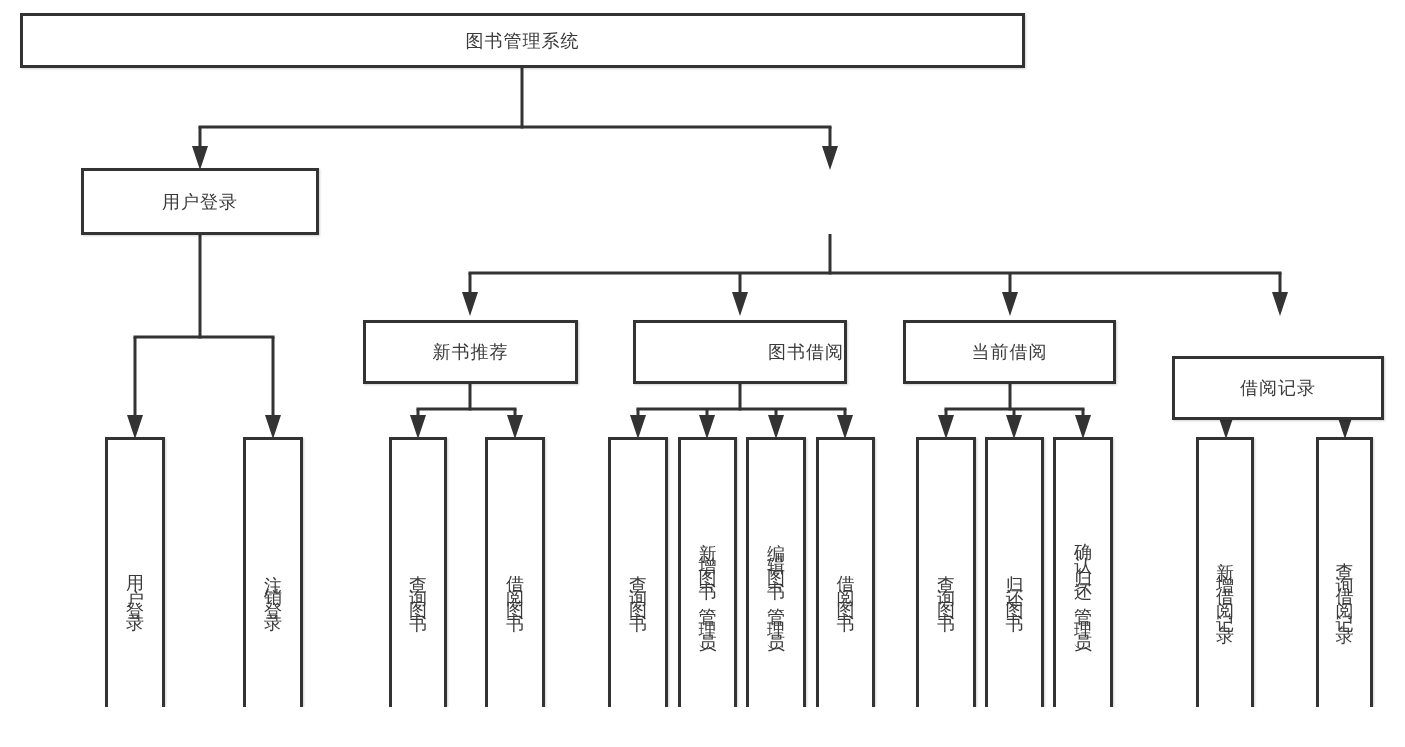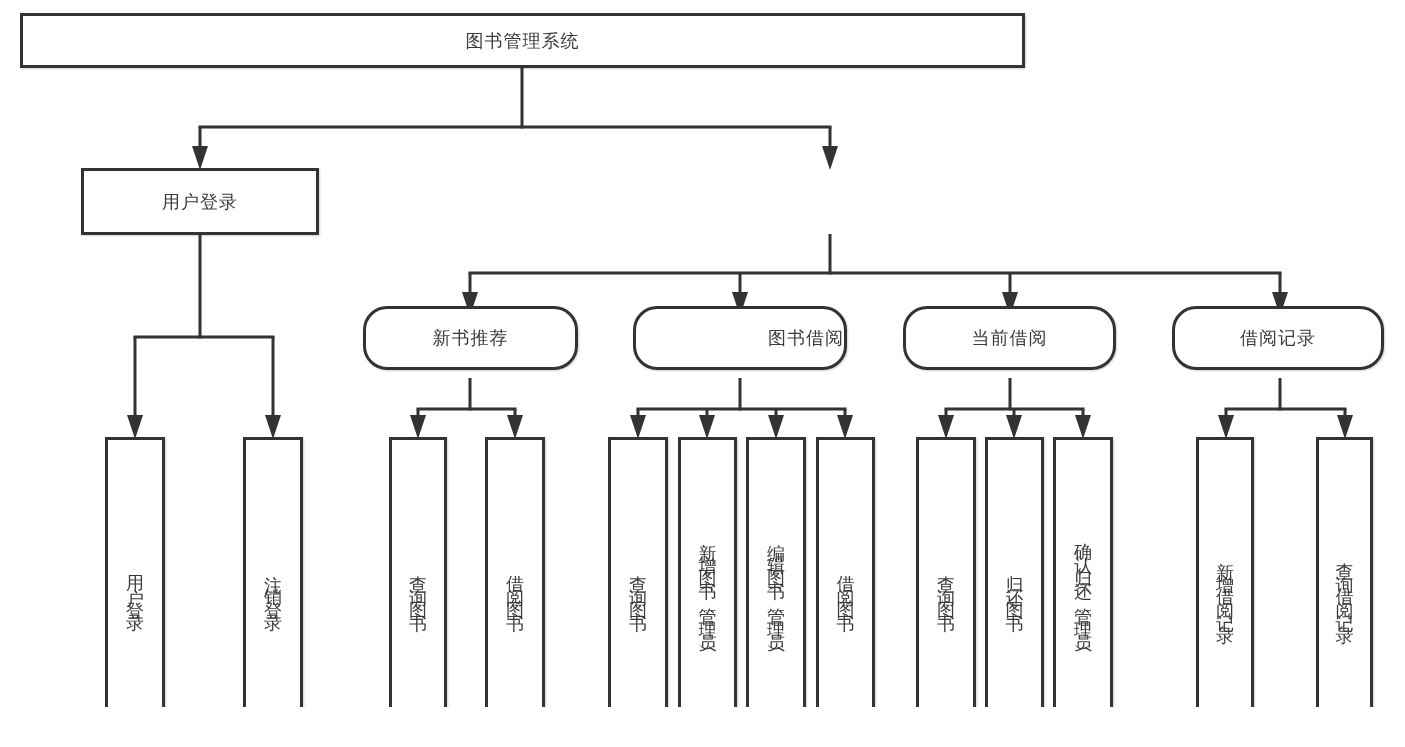--- a/index.html
+++ b/index.html
@@ -29,25 +29,25 @@
     font-size: 18px;
     letter-spacing: 1px;
     z-index: 2;
     box-shadow: 1px 1px 2px rgba(0,0,0,0.18);
   }
   .root-node  { left: 20px;  top: 13px;  width: 1005px; height: 55px; }
 
   .n-user-login      { left: 81px;  top: 168px; width: 238px; height: 67px; }
   .n-book-management { left: 712px; top: 168px; width: 236px; height: 66px; }
 
-  .l3 { top: 306px; height: 64px; border-radius: 24px; }
+  .l3 { top: 320px; height: 64px; }
   .n-new-book   { left: 363px;  width: 215px; }
   .n-borrowing  { left: 633px;  width: 214px; justify-content: flex-end; }
   .n-current    { left: 903px;  width: 213px; }
-  .n-records    { left: 1172px; width: 212px; }
+  .n-records    { left: 1172px; width: 212px; margin-top: 36px; }
 
   .leaf { top: 437px; height: 300px; }
   .leaf span {
     writing-mode: vertical-lr;
     line-height: 1;
     letter-spacing: 13px;
     white-space: nowrap;
   }
   .leaf-1  { left: 105px;  width: 60px; }
   .leaf-2  { left: 243px;  width: 60px; }

